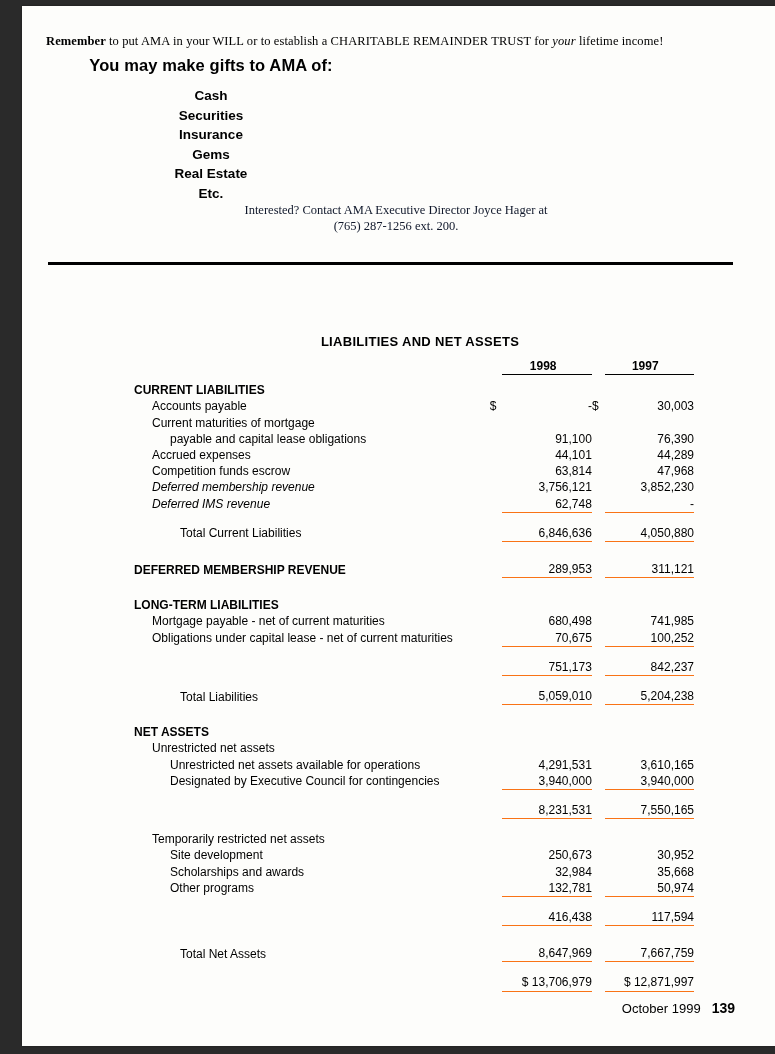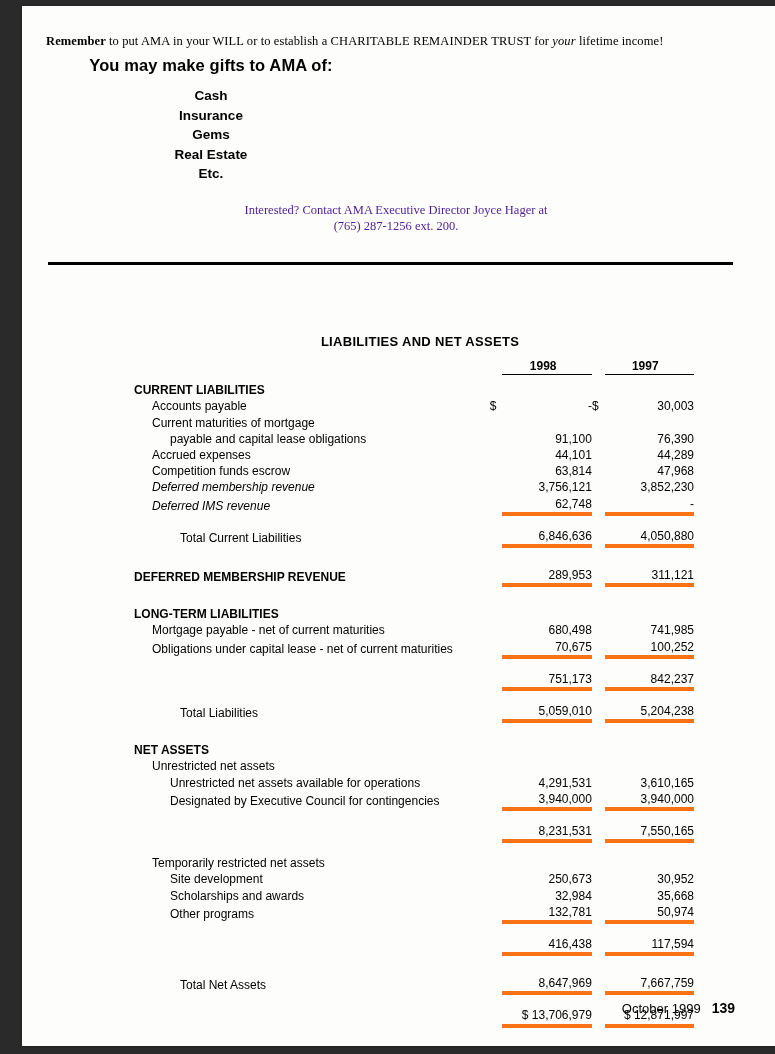--- a/index.html
+++ b/index.html
@@ -81,21 +81,21 @@
   }
   .contact {
     position: absolute;
     left: 24px;
     top: 196px;
     width: 700px;
     text-align: center;
     font-family: "Liberation Serif", serif;
     font-size: 12.5px;
     line-height: 16px;
-    color: #4c1d95;
+    color: #0f172a;
   }
   .divider {
     position: absolute;
     left: 26px;
     top: 256px;
     width: 685px;
     height: 3px;
     background: #000;
   }
 
@@ -136,21 +136,21 @@
   .ital { font-style: italic; }
   .ind1 { padding-left: 18px !important; }
   .ind2 { padding-left: 36px !important; }
   .ind3 { padding-left: 46px !important; }
   .yrhead {
     text-align: center !important;
     font-weight: bold;
     border-bottom: 1px solid #000;
     padding-right: 8px !important;
   }
-  .ul td.num, .ul td.num2 { border-bottom: 4px solid #f97316; }
+  .ul td.num, .ul td.num2 { border-bottom: 1px solid #f97316; }
   .spacer td { height: 12px; line-height: 12px; }
   .spacer-sm td { height: 7px; line-height: 7px; }
 
   
   .footer {
     position: absolute;
     right: 44px;
     bottom: 30px;
     font-size: 13px;
     color: #000;
@@ -166,20 +166,21 @@
 
     <div class="promo">
       <div class="remember-line">
         <b>Remember</b><span> to put AMA in your WILL or to establish a CHARITABLE REMAINDER TRUST for </span><i>your</i><span> lifetime income!</span>
       </div>
 
       <div class="two-col">
         <div class="col-left">
           <div class="col-head">You may make gifts to AMA of:</div>
           <div class="gift-item">Cash</div>
+          <div class="gift-item">Securities</div>
           <div class="gift-item">Insurance</div>
           <div class="gift-item">Gems</div>
           <div class="gift-item">Real Estate</div>
           <div class="gift-item">Etc.</div>
         </div>
       </div>
 
       <div class="contact">
         <div>Interested?  Contact AMA Executive Director Joyce Hager at</div>
         <div>(765) 287-1256 ext. 200.</div>

